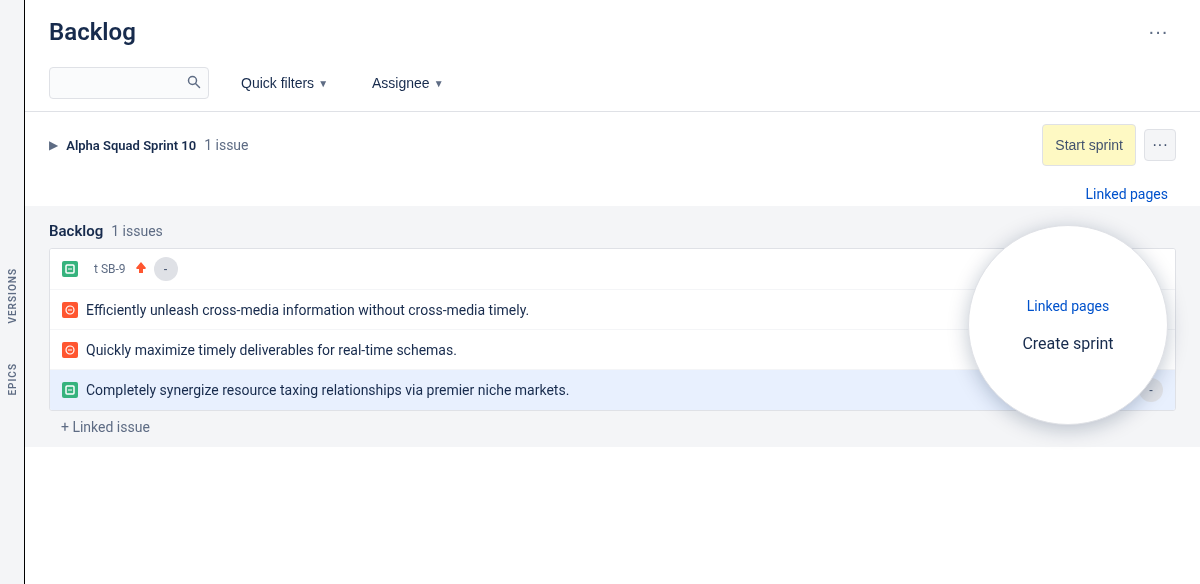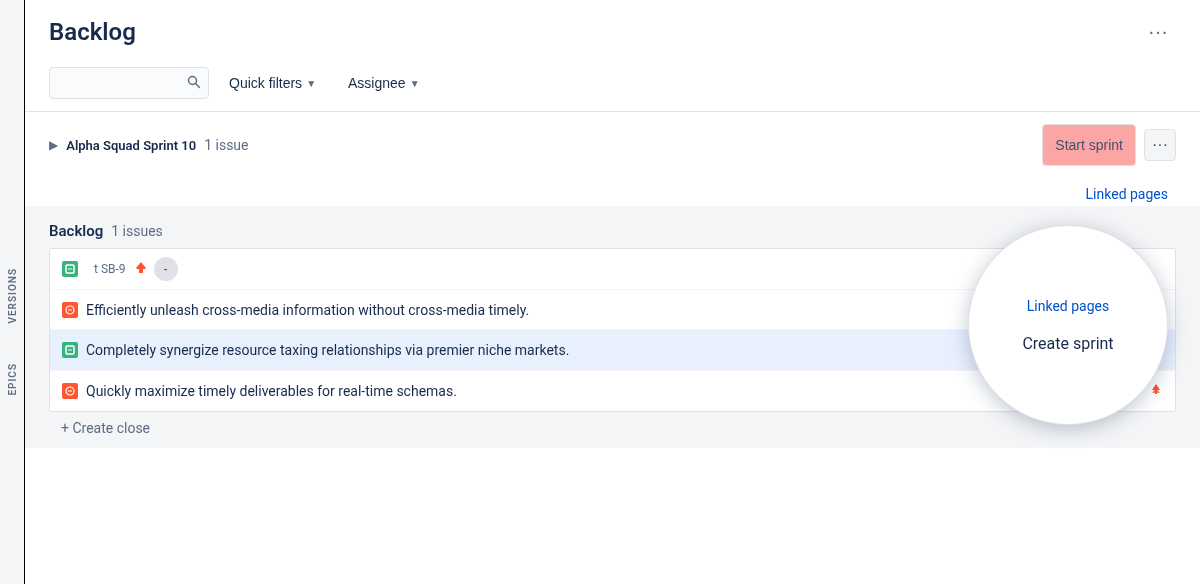--- a/index.html
+++ b/index.html
@@ -74,21 +74,21 @@
       color: #5e6c84;
       font-size: 20px;
       padding: 4px 8px;
       border-radius: 4px;
     }
 
     
     .toolbar {
       display: flex;
       align-items: center;
-      gap: 8px;
+      gap: 20px;
       padding: 8px 24px 12px 24px;
       background: #ffffff;
     }
 
     .search-input-container {
       position: relative;
       display: flex;
       align-items: center;
     }
 
@@ -175,21 +175,21 @@
     }
 
     .sprint-header-right {
       display: flex;
       align-items: center;
       gap: 8px;
     }
 
     .start-sprint-btn {
       padding: 12px 12px;
-      background: #fca5a5;
+      background: #fef9c3;
       border: 1px solid #dfe1e6;
       border-radius: 4px;
       font-size: 14px;
       color: #42526e;
       cursor: pointer;
       font-weight: 500;
     }
 
     .more-btn {
       background: #f4f5f7;
@@ -489,59 +489,59 @@
           <span class="issue-summary">Efficiently unleash cross-media information without cross-media timely.</span>
           <span class="issue-id-partial">o</span>
           <span class="priority-icon">
             <svg width="14" height="14" viewBox="0 0 14 14">
                 <path d="M7 1L3 7h3v4h2V7h3L7 1z" fill="#ff5630"></path>
                 <path d="M7 4L3 10h3v0h2V10h3L7 4z" fill="#ff5630" opacity="0.7"></path>
               </svg>
           </span>
         </div>
 
+        <div class="issue-row">
+          <div class="issue-type-icon issue-type-bug">
+            <svg width="10" height="10" viewBox="0 0 10 10">
+                <circle cx="5" cy="5" r="4" fill="none" stroke="white" stroke-width="1.2"></circle>
+                <line x1="3" y1="5" x2="7" y2="5" stroke="white" stroke-width="1.2"></line>
+              </svg>
+          </div>
+          <span class="issue-summary">Quickly maximize timely deliverables for real-time schemas.</span>
+          <span class="issue-id">SB-11</span>
+          <span class="priority-icon">
+            <svg width="14" height="14" viewBox="0 0 14 14">
+                <path d="M7 1L3 7h3v4h2V7h3L7 1z" fill="#ff5630"></path>
+                <path d="M7 4L3 10h3v0h2V10h3L7 4z" fill="#ff5630" opacity="0.7"></path>
+              </svg>
+          </span>
+        </div>
+
         <div class="issue-row highlighted">
           <div class="issue-type-icon issue-type-story">
             <svg width="10" height="10" viewBox="0 0 10 10">
                 <rect x="1" y="1" width="8" height="8" rx="1" fill="none" stroke="white" stroke-width="1.5"></rect>
                 <line x1="3" y1="5" x2="7" y2="5" stroke="white" stroke-width="1.2"></line>
               </svg>
           </div>
           <span class="issue-summary">Completely synergize resource taxing relationships via premier niche markets.</span>
           <span class="issue-id">SB-12</span>
           <span class="priority-icon">
             <svg width="14" height="14" viewBox="0 0 14 14">
                 <path d="M7 1L3 7h3v4h2V7h3L7 1z" fill="#ff5630"></path>
                 <path d="M7 4L3 10h3v0h2V10h3L7 4z" fill="#ff5630" opacity="0.7"></path>
               </svg>
           </span>
           <button class="story-points-btn">-</button>
         </div>
 
-        <div class="issue-row">
-          <div class="issue-type-icon issue-type-bug">
-            <svg width="10" height="10" viewBox="0 0 10 10">
-                <circle cx="5" cy="5" r="4" fill="none" stroke="white" stroke-width="1.2"></circle>
-                <line x1="3" y1="5" x2="7" y2="5" stroke="white" stroke-width="1.2"></line>
-              </svg>
-          </div>
-          <span class="issue-summary">Quickly maximize timely deliverables for real-time schemas.</span>
-          <span class="issue-id">SB-11</span>
-          <span class="priority-icon">
-            <svg width="14" height="14" viewBox="0 0 14 14">
-                <path d="M7 1L3 7h3v4h2V7h3L7 1z" fill="#ff5630"></path>
-                <path d="M7 4L3 10h3v0h2V10h3L7 4z" fill="#ff5630" opacity="0.7"></path>
-              </svg>
-          </span>
-        </div>
-
       </div>
 
       <div class="create-issue-row">
-        <span>+ Create close</span>
+        <span>+ Linked issue</span>
       </div>
     </div>
 
   </div>
 </div>
 
 <div class="popup-overlay">
   <div class="context-menu">
     <div class="context-menu-item linked-pages-item">Linked pages</div>
     <div class="context-menu-item create-sprint-item">Create sprint</div>

